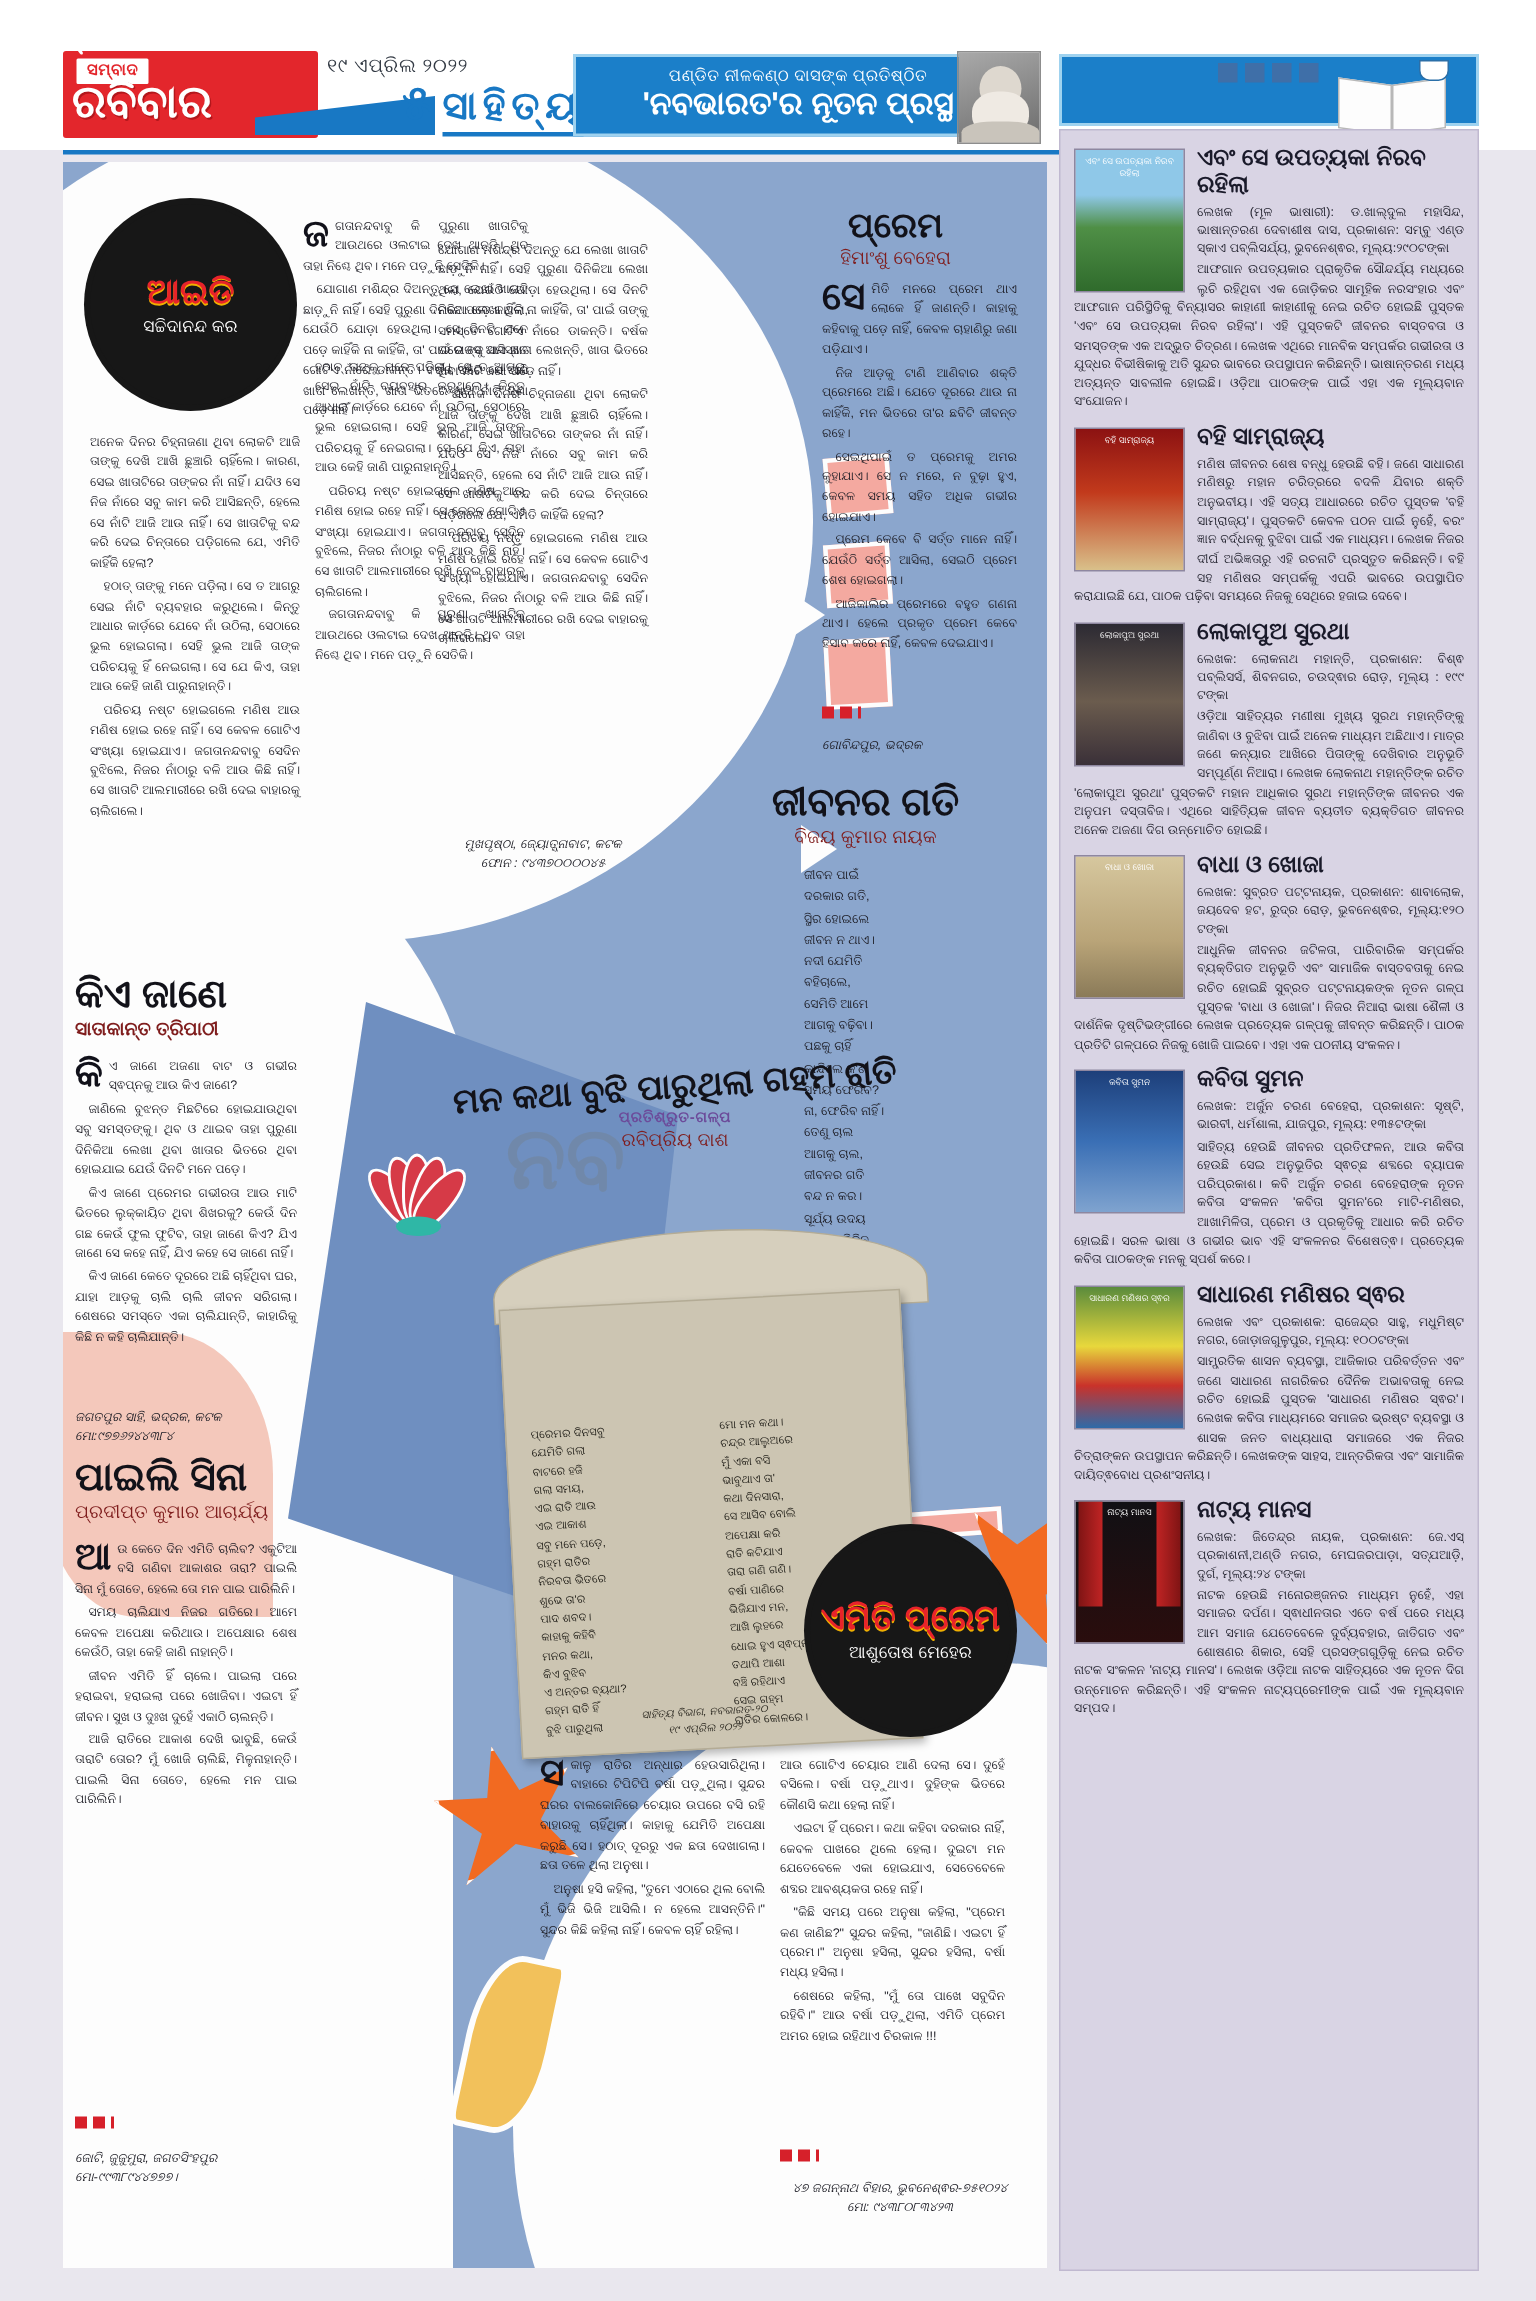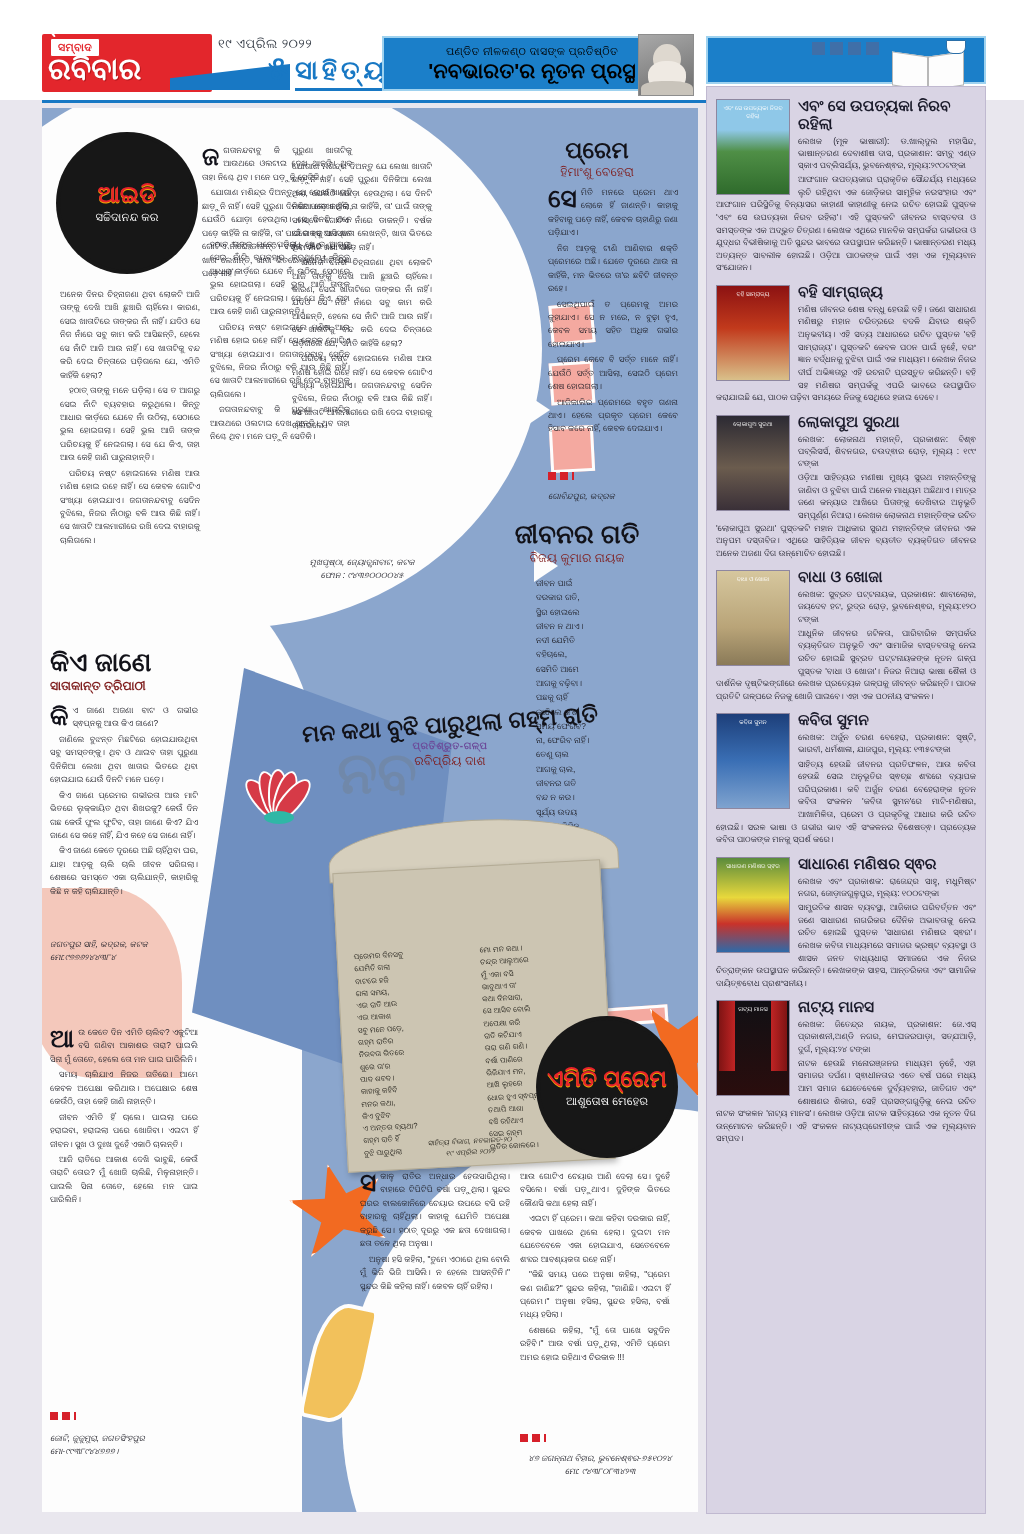--- a/index.html
+++ b/index.html
@@ -90,21 +90,21 @@
   }
 
   .mast-banner {
     position: absolute;
     left: 382px; top: 36px;
     width: 300px; height: 55px;
     background: #1b7fc9;
     border: 2px solid #9fd2ef;
     display: flex; flex-direction: column;
     align-items: center; justify-content: center;
-    color: #000000;
+    color: #ffffff;
   }
   .mast-banner .line1 { font-size: 11px; letter-spacing: .3px; }
   .mast-banner .line2 { font-size: 21px; font-weight: bold; margin-top: 1px; }
 
   .mast-portrait {
     position: absolute;
     left: 638px; top: 34px;
     width: 56px; height: 62px;
     background: linear-gradient(160deg,#a9a9a9,#6c6c6c);
     border: 1px solid #8d8d8d;
@@ -624,20 +624,24 @@
     </div>
     <div class="col" style="left:8px; top:596px; width:148px;">
       <p class="first dropcap">କିଏ ଜାଣେ ଅଜଣା ବାଟ ଓ ଗଭୀର ସ୍ଵପ୍ନକୁ ଆଉ କିଏ ଜାଣେ?</p>
       <p>ଜାଣିଲେ ବୁଝନ୍ତ ମିଛଟିରେ ହୋଇଯାଉଥିବା ସବୁ ସମସ୍ତଙ୍କୁ। ଥିବ ଓ ଥାଇବ ତାହା ପୁରୁଣା ଦିନିକିଆ ଲେଖା ଥିବା ଖାତାର ଭିତରେ ଥିବା ହୋଇଯାଇ ଯେଉଁ ଦିନଟି ମନେ ପଡ଼େ।</p>
       <p>କିଏ ଜାଣେ ପ୍ରେମର ଗଭୀରତା ଆଉ ମାଟି ଭିତରେ ଲୁକ୍କାୟିତ ଥିବା ଶିଖରକୁ? କେଉଁ ଦିନ ଗଛ କେଉଁ ଫୁଲ ଫୁଟିବ, ତାହା ଜାଣେ କିଏ? ଯିଏ ଜାଣେ ସେ କହେ ନାହିଁ, ଯିଏ କହେ ସେ ଜାଣେ ନାହିଁ।</p>
       <p>କିଏ ଜାଣେ କେତେ ଦୂରରେ ଅଛି ଚାହିଁଥିବା ଘର, ଯାହା ଆଡ଼କୁ ଚାଲି ଚାଲି ଜୀବନ ସରିଗଲା। ଶେଷରେ ସମସ୍ତେ ଏକା ଚାଲିଯାନ୍ତି, କାହାରିକୁ କିଛି ନ କହି ଚାଲିଯାନ୍ତି।</p>
     </div>
     <div class="byline" style="position:absolute; left:8px; top:826px; width:148px; white-space:pre-line;">ଜଗତପୁର ସାହି, ଭଦ୍ରକ, କଟକ
 ମୋ:୯୭୭୬୨୪୪୩୮୪</div>
 
+    <div class="head-blk" style="left:8px; top:862px; width:200px; text-align:left;">
+      <div class="head-title big">ପାଇଲି ସିନା</div>
+      <div class="head-sub" style="text-align:left;">ପ୍ରଦୀପ୍ତ କୁମାର ଆଚାର୍ଯ୍ୟ</div>
+    </div>
     <div class="col" style="left:8px; top:918px; width:148px;">
       <p class="first dropcap">ଆଉ କେତେ ଦିନ ଏମିତି ଚାଲିବ? ଏକୁଟିଆ ବସି ଗଣିବା ଆକାଶର ତାରା? ପାଇଲି ସିନା ମୁଁ ତୋତେ, ହେଲେ ତୋ ମନ ପାଇ ପାରିଲିନି।</p>
       <p>ସମୟ ଚାଲିଯାଏ ନିଜର ଗତିରେ। ଆମେ କେବଳ ଅପେକ୍ଷା କରିଥାଉ। ଅପେକ୍ଷାର ଶେଷ କେଉଁଠି, ତାହା କେହି ଜାଣି ନାହାନ୍ତି।</p>
       <p>ଜୀବନ ଏମିତି ହିଁ ଚାଲେ। ପାଇଲା ପରେ ହରାଇବା, ହରାଇଲା ପରେ ଖୋଜିବା। ଏଇଟା ହିଁ ଜୀବନ। ସୁଖ ଓ ଦୁଃଖ ଦୁହେଁ ଏକାଠି ଚାଲନ୍ତି।</p>
       <p>ଆଜି ରାତିରେ ଆକାଶ ଦେଖି ଭାବୁଛି, କେଉଁ ତାରାଟି ତୋର? ମୁଁ ଖୋଜି ଚାଲିଛି, ମିଳୁନାହାନ୍ତି। ପାଇଲି ସିନା ତୋତେ, ହେଲେ ମନ ପାଇ ପାରିଲିନି।</p>
     </div>
     <div style="position:absolute;left:8px;top:1300px;"><span class="endmark"></span></div>
     <div class="byline" style="position:absolute; left:8px; top:1320px; width:160px; white-space:pre-line;">ଜୋଟି, ଜୁଜୁମୁରା, ଜଗତସିଂହପୁର
 ମୋ-୯୯୩୮୯୪୪୭୭୭।</div>
 

